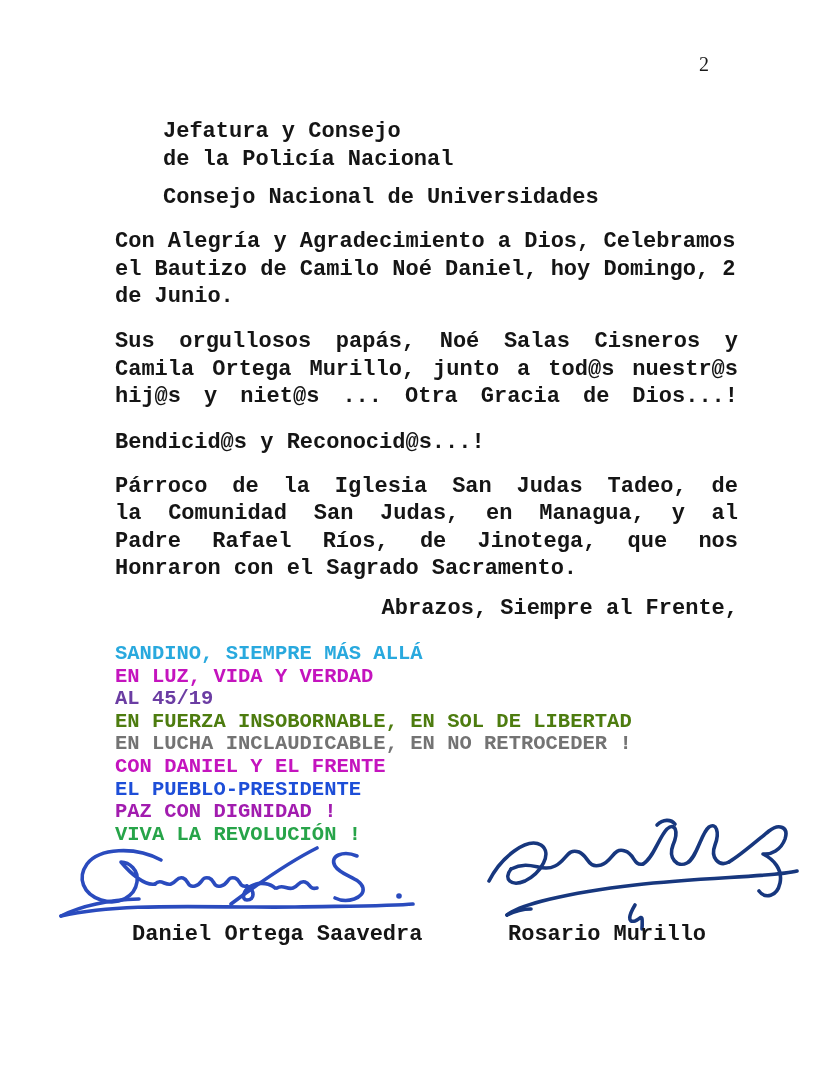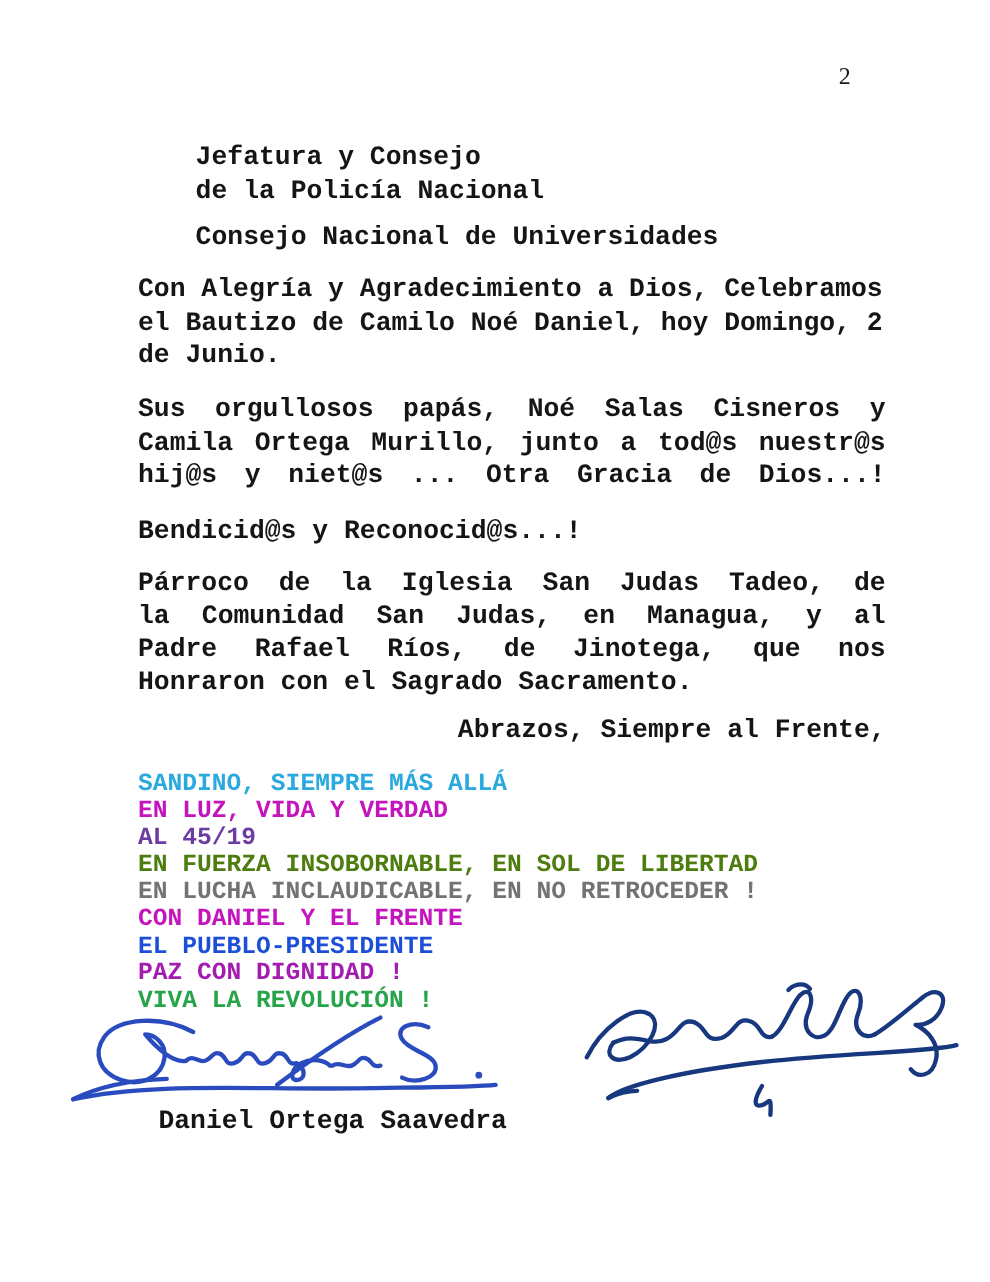--- a/index.html
+++ b/index.html
@@ -153,16 +153,17 @@
         <path d="M182,6 C188,0 196,0 200,5"></path>
         <path d="M254,43 C266,36 284,20 294,12 C304,4 314,8 310,20 C306,31 296,36 288,35 C298,40 308,50 305,64 C302,78 290,80 284,72"></path>
         <path d="M32,96 C44,86 90,74 160,66 C230,58 300,58 322,52"></path>
         <path d="M32,96 C40,92 48,90 56,90"></path>
         <path d="M160,86 C154,96 152,104 160,102 C166,100 168,92 167,110"></path>
       </svg>
     </div>
 
     <div class="names-row">
       <span class="sig-name name-daniel">Daniel Ortega Saavedra</span>
+      <span class="sig-name name-rosario">Rosario Murillo</span>
     </div>
 
   </div>
 </div>
 
 </body></html>

